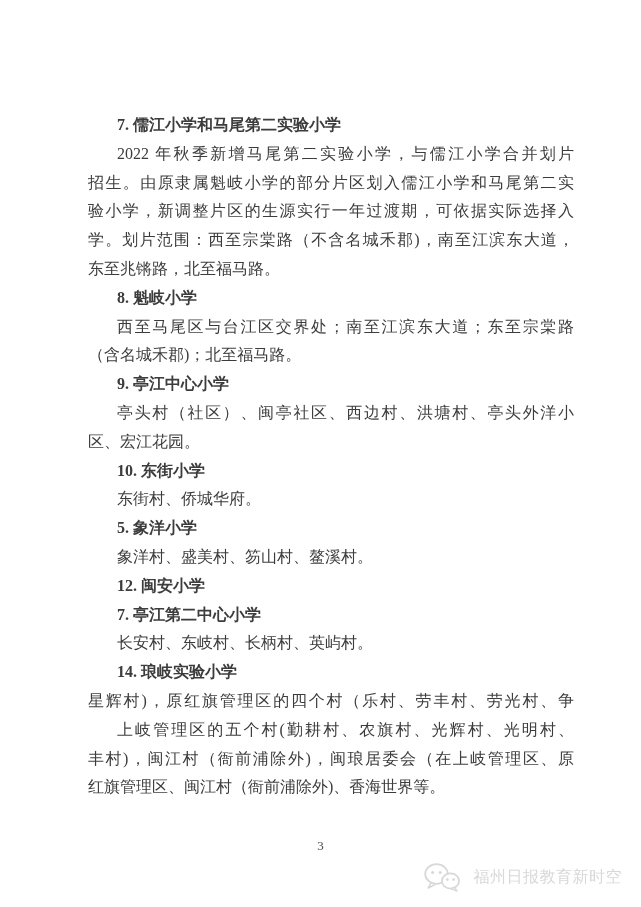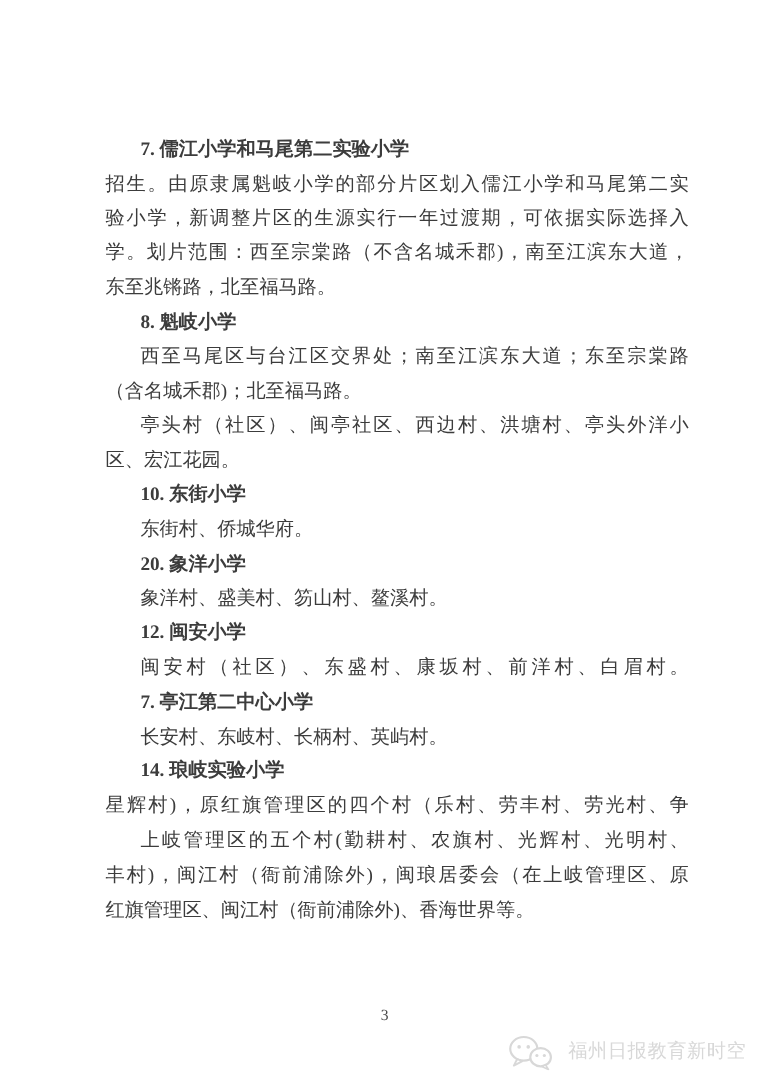--- a/index.html
+++ b/index.html
@@ -72,35 +72,36 @@
     height: 30px;
   }
 </style>
 </head>
 <body>
 
 <div class="page">
 
   <div class="doc" id="doc-body">
       <div class="line heading indent">7. 儒江小学和马尾第二实验小学</div>
+      <div class="line body indent fill">2022 年秋季新增马尾第二实验小学，与儒江小学合并划片</div>
       <div class="line body fill">招生。由原隶属魁岐小学的部分片区划入儒江小学和马尾第二实</div>
       <div class="line body fill">验小学，新调整片区的生源实行一年过渡期，可依据实际选择入</div>
       <div class="line body fill">学。划片范围：西至宗棠路（不含名城禾郡)，南至江滨东大道，</div>
       <div class="line body">东至兆锵路，北至福马路。</div>
       <div class="line heading indent">8. 魁岐小学</div>
       <div class="line body indent fill">西至马尾区与台江区交界处；南至江滨东大道；东至宗棠路</div>
       <div class="line body">（含名城禾郡)；北至福马路。</div>
+      <div class="line heading indent">9. 亭江中心小学</div>
       <div class="line body indent fill">亭头村（社区）、闽亭社区、西边村、洪塘村、亭头外洋小</div>
       <div class="line body">区、宏江花园。</div>
       <div class="line heading indent">10. 东街小学</div>
       <div class="line body indent">东街村、侨城华府。</div>
-      <div class="line heading indent">20. 象洋小学</div>
+      <div class="line heading indent">5. 象洋小学</div>
       <div class="line body indent">象洋村、盛美村、笏山村、鳌溪村。</div>
       <div class="line heading indent">12. 闽安小学</div>
-      <div class="line body indent fill">闽安村（社区）、东盛村、康坂村、前洋村、白眉村。</div>
       <div class="line heading indent">7. 亭江第二中心小学</div>
       <div class="line body indent">长安村、东岐村、长柄村、英屿村。</div>
       <div class="line heading indent">14. 琅岐实验小学</div>
       <div class="line body fill">星辉村)，原红旗管理区的四个村（乐村、劳丰村、劳光村、争</div>
       <div class="line body indent fill">上岐管理区的五个村(勤耕村、农旗村、光辉村、光明村、</div>
       <div class="line body fill">丰村)，闽江村（衙前浦除外)，闽琅居委会（在上岐管理区、原</div>
       <div class="line body">红旗管理区、闽江村（衙前浦除外)、香海世界等。</div>
     </div>
 
   <div class="page-number">3</div>

